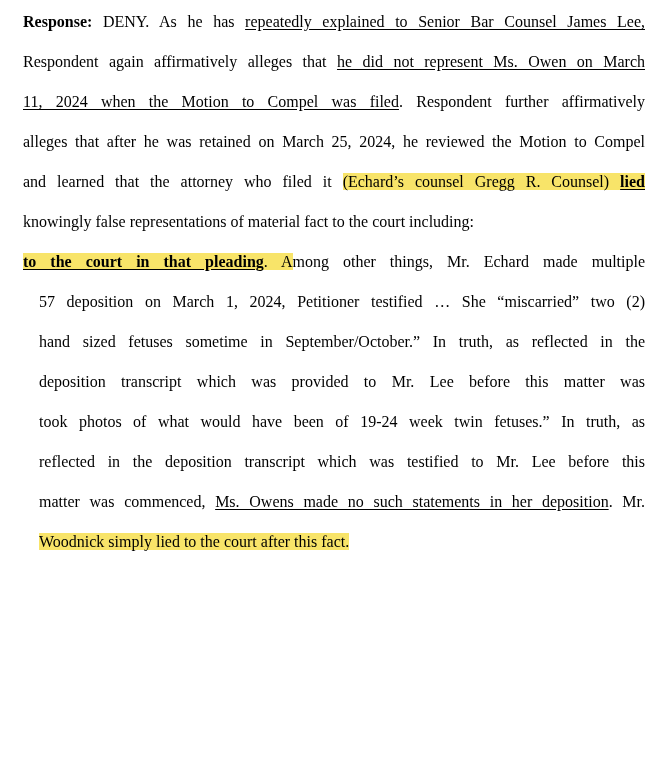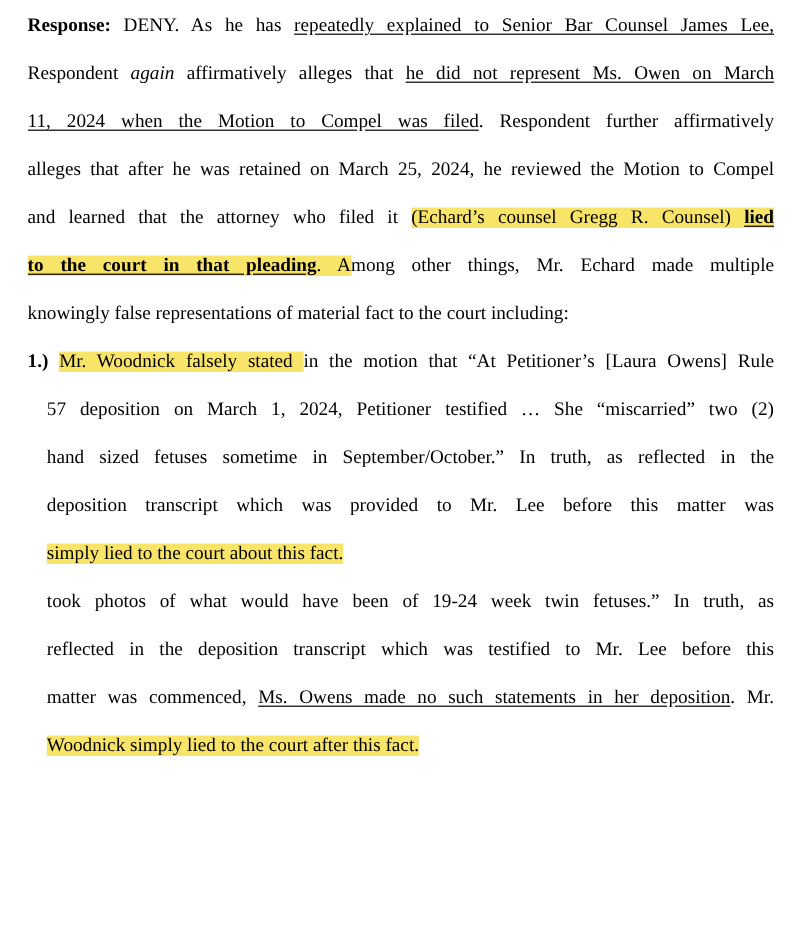--- a/index.html
+++ b/index.html
@@ -21,45 +21,43 @@
     text-align-last: justify;
     -moz-text-align-last: justify;
     white-space: normal;
   }
   .line.last {
     text-align-last: left;
     -moz-text-align-last: left;
   }
   .line.hang { padding-left: 16px; }
   .bold { font-weight: 700; }
-  .italic { font-style: italic; }
+  .italic { }
   .underline { text-decoration: underline; text-underline-offset: 2px; }
   .highlight { background-color: var(--hl-color, #f8e469); }
   .marker { font-weight: 700; }
 </style>
 </head>
 <body>
 
 <div class="page">
   <div class="doc">
       <div class="block">
         <div class="line"><span class="bold">Response:</span><span> DENY. As he has </span><span class="underline">repeatedly explained to Senior Bar Counsel James Lee,</span></div>
         <div class="line"><span>Respondent </span><span class="italic">again</span><span> affirmatively alleges that </span><span class="underline">he did not represent Ms. Owen on March</span></div>
         <div class="line"><span class="underline">11, 2024 when the Motion to Compel was filed</span><span>. Respondent further affirmatively</span></div>
         <div class="line"><span>alleges that after he was retained on March 25, 2024, he reviewed the Motion to Compel</span></div>
         <div class="line"><span>and learned that the attorney who filed it </span><span class="highlight">(Echard’s counsel Gregg R. Counsel) </span><span class="bold underline highlight">lied</span></div>
+        <div class="line last"><span>knowingly false representations of material fact to the court including:</span></div>
         <div class="line"><span class="bold underline highlight">to the court in that pleading</span><span class="highlight">. A</span><span>mong other things, Mr. Echard made multiple</span></div>
-        <div class="line last"><span>knowingly false representations of material fact to the court including:</span></div>
       </div>
       <div class="block">
-        <div class="line"><span class="marker">1.)</span> <span class="highlight">Mr. Woodnick falsely stated </span><span>in the motion that “At Petitioner’s [Laura Owens] Rule</span></div>
         <div class="line hang"><span>57 deposition on March 1, 2024, Petitioner testified … She “miscarried” two (2)</span></div>
         <div class="line hang"><span>hand sized fetuses sometime in September/October.” In truth, as reflected in the</span></div>
         <div class="line hang"><span>deposition transcript which was provided to Mr. Lee before this matter was</span></div>
-        <div class="line last hang"><span class="highlight">simply lied to the court about this fact.</span></div>
       </div>
       <div class="block">
         <div class="line hang"><span>took photos of what would have been of 19-24 week twin fetuses.” In truth, as</span></div>
         <div class="line hang"><span>reflected in the deposition transcript which was testified to Mr. Lee before this</span></div>
         <div class="line hang"><span>matter was commenced, </span><span class="underline">Ms. Owens made no such statements in her deposition</span><span>. Mr.</span></div>
         <div class="line last hang"><span class="highlight">Woodnick simply lied to the court after this fact.</span></div>
       </div>
     </div>
 </div>
 

